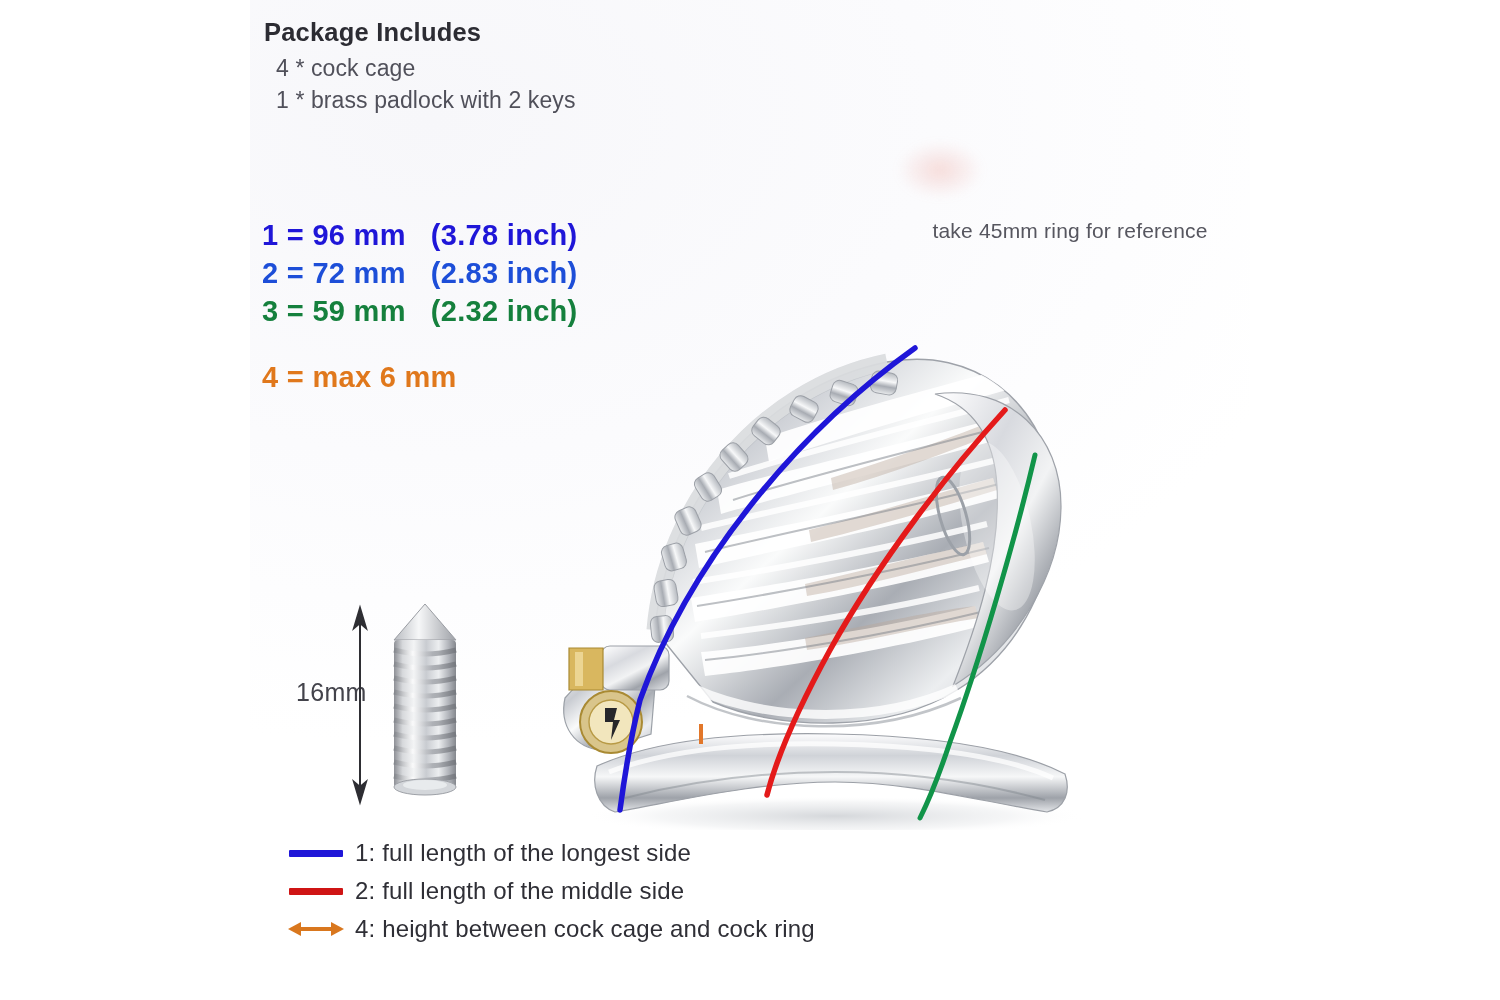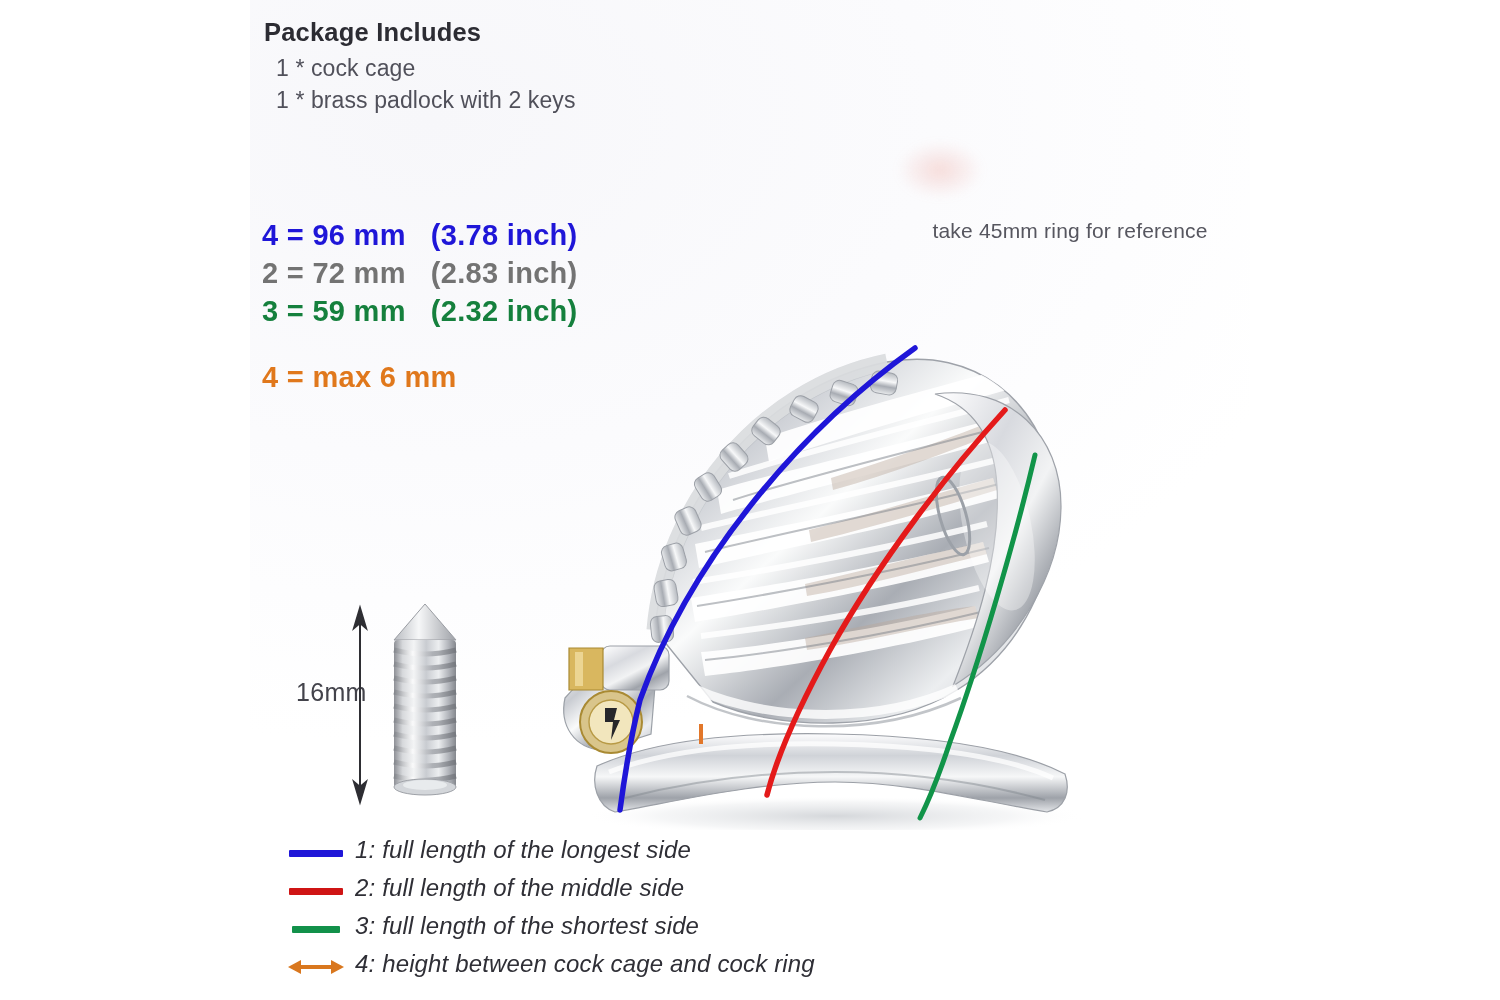--- a/index.html
+++ b/index.html
@@ -42,21 +42,21 @@
   }
 
   
   #meas{position:absolute;left:262px;top:216px;width:620px;}
   #meas .row{
     font-size:29px;font-weight:700;line-height:38px;white-space:nowrap;
     letter-spacing:.3px;
   }
   #meas .gap{height:28px;}
   .c-blue{color:#1f16d8;}
-  .c-red{color:#737373;}
+  .c-red{color:#1d4ed8;}
   .c-green{color:#15803d;}
   .c-orange{color:#e0781c;}
   #meas .mmcol{display:inline-block;}
 
   
   #nw{position:absolute;left:905px;top:206px;width:330px;text-align:center;}
   #nw .big{font-size:32px;font-weight:700;color:#27272d;letter-spacing:.5px;white-space:nowrap;}
   #nw .sub{font-size:21px;color:#56565f;margin-top:13px;white-space:nowrap;letter-spacing:.2px;}
 
   
@@ -71,21 +71,21 @@
   
   #product{position:absolute;left:505px;top:330px;width:620px;height:500px;}
   #product svg{position:absolute;left:0;top:0;}
 
   
   #lines{position:absolute;left:0;top:0;width:1500px;height:1000px;pointer-events:none;}
 
   
   #legend{position:absolute;left:285px;top:836px;width:640px;}
   #legend .lg{
-    display:flex;height:34px;margin-bottom:4px;font-style:italic;
+    display:flex;align-items:center;height:34px;margin-bottom:4px;
   }
   #legend .sw{width:62px;flex:0 0 62px;display:flex;align-items:center;justify-content:center;}
   #legend .bar{height:7px;border-radius:1px;}
   #legend .bar.b1{width:54px;background:#1f16d8;}
   #legend .bar.b2{width:54px;background:#cf1414;}
   #legend .bar.b3{width:48px;background:#12914a;}
   #legend .txt{
     font-size:24px;color:#2f2f36;white-space:nowrap;letter-spacing:.15px;
     margin-left:8px;
   }
@@ -93,27 +93,27 @@
 </head>
 <body>
 
 <div id="stage">
 
   <div id="panel"></div>
   <div id="watermark"></div>
 
   <div id="pkg">
     <div class="hd">Package Includes</div>
-    <div class="li">1 * cock cage</div>
+    <div class="li">4 * cock cage</div>
     <div class="li">1 * brass padlock with 2 keys</div>
   </div>
 
   <div id="meas">
     <div class="row c-blue">
-      <span class="mmcol">4 = 96 mm</span>
+      <span class="mmcol">1 = 96 mm</span>
       &nbsp;
       <span>(3.78 inch)</span>
     </div>
     <div class="row c-red">
       <span class="mmcol">2 = 72 mm</span>
       &nbsp;
       <span>(2.83 inch)</span>
     </div>
     <div class="row c-green">
       <span class="mmcol">3 = 59 mm</span>
@@ -337,26 +337,20 @@
       <span class="txt">1: full length of the longest side</span>
     </div>
     <div class="lg">
       <span class="sw">
           <span class="bar b2"></span>
         </span>
       <span class="txt">2: full length of the middle side</span>
     </div>
     <div class="lg">
       <span class="sw">
-          <span class="bar b3"></span>
-        </span>
-      <span class="txt">3: full length of the shortest side</span>
-    </div>
-    <div class="lg">
-      <span class="sw">
         <svg width="58" height="20" viewBox="0 0 58 20">
           <line x1="10" y1="10" x2="48" y2="10" stroke="#d9771e" stroke-width="4"></line>
           <polygon points="1,10 14,3 14,17" fill="#d9771e"></polygon>
           <polygon points="57,10 44,3 44,17" fill="#d9771e"></polygon>
         </svg>
       </span>
       <span class="txt">4: height between cock cage and cock ring</span>
     </div>
   </div>
 

